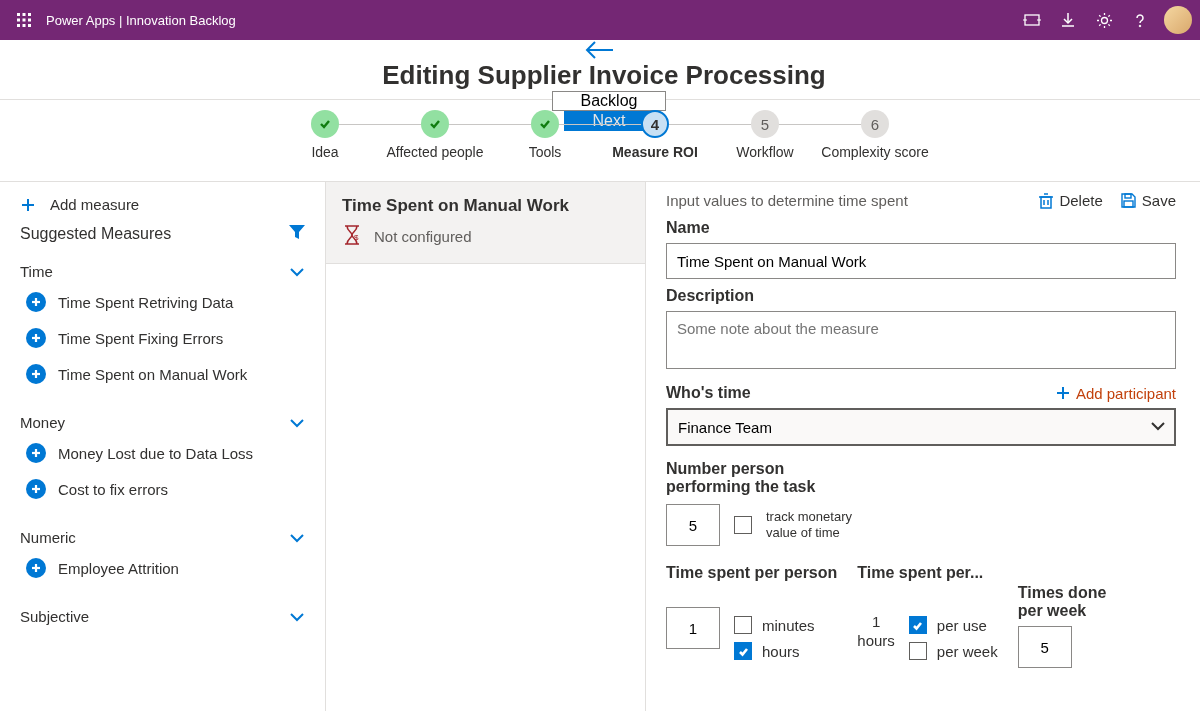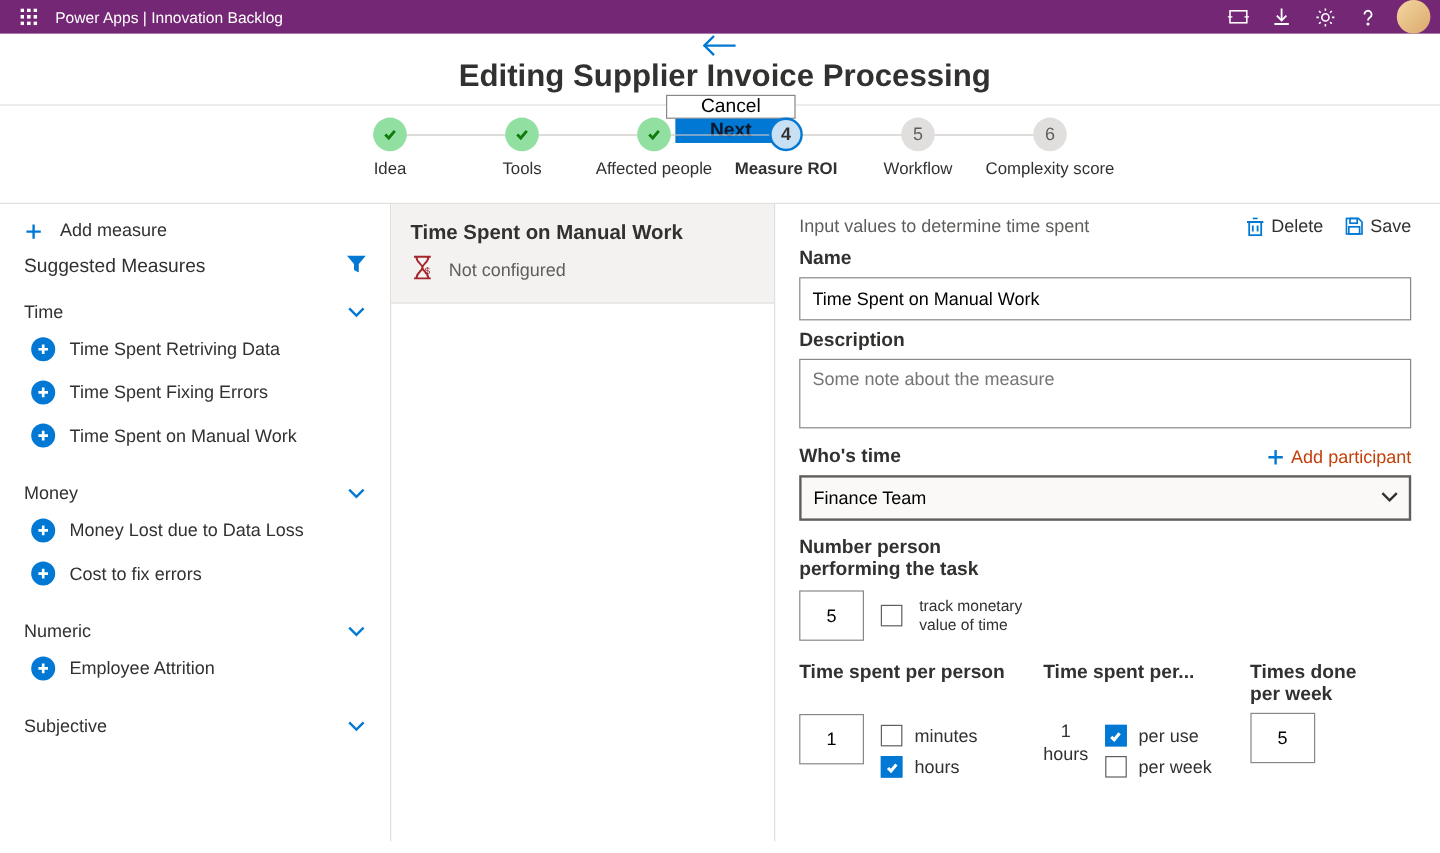--- a/index.html
+++ b/index.html
@@ -1,35 +1,35 @@
 <!DOCTYPE html>
 <html><head>
   <meta charset="utf-8">
   <style>
     * { box-sizing: border-box; margin: 0; padding: 0; }
     body { font-family: "Segoe UI", -apple-system, sans-serif; font-size: 14px; color: #323130; background: #fff; width: 1200px; height: 711px; overflow: hidden; }
     
     
-    .header-bar { height: 28px; background: #742774; display: flex; align-items: center; color: #fff; padding: 0 8px; }
+    .header-bar { height: 40px; background: #742774; display: flex; align-items: center; color: #fff; padding: 0 8px; }
     .waffle { width: 32px; display: flex; align-items: center; justify-content: center; cursor: pointer; }
     .waffle svg { fill: #fff; }
     .app-title { font-size: 13px; padding-left: 6px; }
     .header-spacer { flex: 1; }
     .header-icon { width: 36px; height: 38px; display: flex; align-items: center; justify-content: center; cursor: pointer; }
     .header-icon svg { stroke: #fff; fill: none; }
     .avatar { width: 28px; height: 28px; border-radius: 50%; background: linear-gradient(135deg,#f5d7a1,#d9a86c); margin-left: 6px; cursor: pointer; }
 
     
     .title-row { height: 60px; display: flex; align-items: center; padding: 0 20px 0 28px; border-bottom: 1px solid #e1dfdd; flex-direction: column; }
     .back-arrow { width: 40px; height: 40px; display: flex; align-items: center; justify-content: center; cursor: pointer; margin-right: 8px; }
     .back-arrow svg { stroke: #0078d4; stroke-width: 2; fill: none; }
     .page-title { font-size: 26px; font-weight: 600; }
     .title-spacer { flex: 1; }
     .btn { height: 38px; padding: 0 28px; font-size: 16px; cursor: pointer; border: 1px solid #8a8886; background: #fff; margin-left: 10px; }
-    .btn.primary { background: #0078d4; color: #0f172a; border-color: #0078d4; font-weight: 700; }
+    .btn.primary { background: #0078d4; color: #e5e5e5; border-color: #0078d4; font-weight: 400; }
 
     
     .stepper { height: 82px; display: flex; align-items: flex-start; justify-content: center; padding-top: 10px; border-bottom: 1px solid #e1dfdd; }
     .step { display: flex; flex-direction: column; align-items: center; width: 110px; position: relative; }
     .step-circle { width: 28px; height: 28px; border-radius: 50%; display: flex; align-items: center; justify-content: center; font-size: 15px; font-weight: 400; position: relative; z-index: 2; }
     .step-circle.done { background: #92e0a1; color: #0b6a0b; }
     .step-circle.done svg { stroke: #107c10; stroke-width: 2.4; fill: none; }
     .step-circle.current { background: #c7e0f4; border: 2px solid #0078d4; color: #323130; font-weight: 600; }
     .step-circle.todo { background: #e1dfdd; color: #605e5c; }
     .step-label { margin-top: 6px; font-size: 14px; text-align: center; line-height: 1.2; }
@@ -80,21 +80,21 @@
     .select-wrap .text-input { background: #faf9f8; border: 2px solid #605e5c; height: 38px; }
     .select-caret { position: absolute; right: 10px; top: 10px; pointer-events: none; }
     .select-caret svg { stroke: #323130; stroke-width: 2; fill: none; }
 
     .num-row { display: flex; gap: 48px; margin-top: 14px; align-items: flex-start; }
     .num-col .field-label { margin-top: 0; }
     .num-input { width: 54px; height: 42px; border: 1px solid #8a8886; text-align: center; font-size: 15px; font-family: inherit; }
     .inline-row { display: flex; align-items: center; gap: 14px; margin-top: 8px; }
     .mvot { font-size: 13px; line-height: 1.2; max-width: 100px; }
 
-    .time-grid { display: flex; gap: 32px; margin-top: 18px; }
+    .time-grid { display: flex; gap: 20px; margin-top: 18px; align-items: flex-end; }
     .time-col .field-label { margin-top: 0; white-space: nowrap; }
     .cb { width: 18px; height: 18px; border: 1.5px solid #605e5c; display: inline-flex; align-items: center; justify-content: center; cursor: pointer; flex-shrink: 0; }
     .cb.checked { background: #0078d4; border-color: #0078d4; }
     .cb.checked svg { stroke: #fff; stroke-width: 2.6; fill: none; }
     .cb-row { display: flex; align-items: center; gap: 10px; margin-bottom: 8px; font-size: 15px; }
     .inline-input-col { display: flex; align-items: center; gap: 14px; }
     .cb-stack { display: flex; flex-direction: column; margin-top: 28px; }
     .static-1h { text-align: center; font-size: 15px; margin-top: 6px; line-height: 1.3; }
   </style>
 </head>
@@ -147,51 +147,51 @@
 
 <div class="title-row">
   <div class="back-arrow">
     <svg width="30" height="20" viewBox="0 0 30 20">
         <line x1="2" y1="10" x2="28" y2="10"></line>
         <polyline points="10,2 2,10 10,18"></polyline>
       </svg>
   </div>
   <div class="page-title">Editing Supplier Invoice Processing</div>
   <div class="title-spacer"></div>
-  <button class="btn">Cancel</button>
+  <button class="btn">Backlog</button>
   <button class="btn primary">Next</button>
 </div>
 
 <div class="stepper">
   <div class="step">
     <div class="step-circle done">
         <svg width="14" height="14" viewBox="0 0 14 14">
           <polyline points="3,7 6,10 11,4"></polyline>
         </svg>
       </div>
     <div class="step-line"></div>
     <div class="step-label">Idea</div>
   </div>
   <div class="step">
     <div class="step-circle done">
         <svg width="14" height="14" viewBox="0 0 14 14">
           <polyline points="3,7 6,10 11,4"></polyline>
         </svg>
       </div>
     <div class="step-line"></div>
-    <div class="step-label">Tools</div>
+    <div class="step-label">Affected people</div>
   </div>
   <div class="step">
     <div class="step-circle done">
         <svg width="14" height="14" viewBox="0 0 14 14">
           <polyline points="3,7 6,10 11,4"></polyline>
         </svg>
       </div>
     <div class="step-line"></div>
-    <div class="step-label">Affected people</div>
+    <div class="step-label">Tools</div>
   </div>
   <div class="step">
     <div class="step-circle current">4</div>
     <div class="step-line"></div>
     <div class="step-label current">Measure ROI</div>
   </div>
   <div class="step">
     <div class="step-circle todo">5</div>
     <div class="step-line"></div>
     <div class="step-label">Workflow</div>

